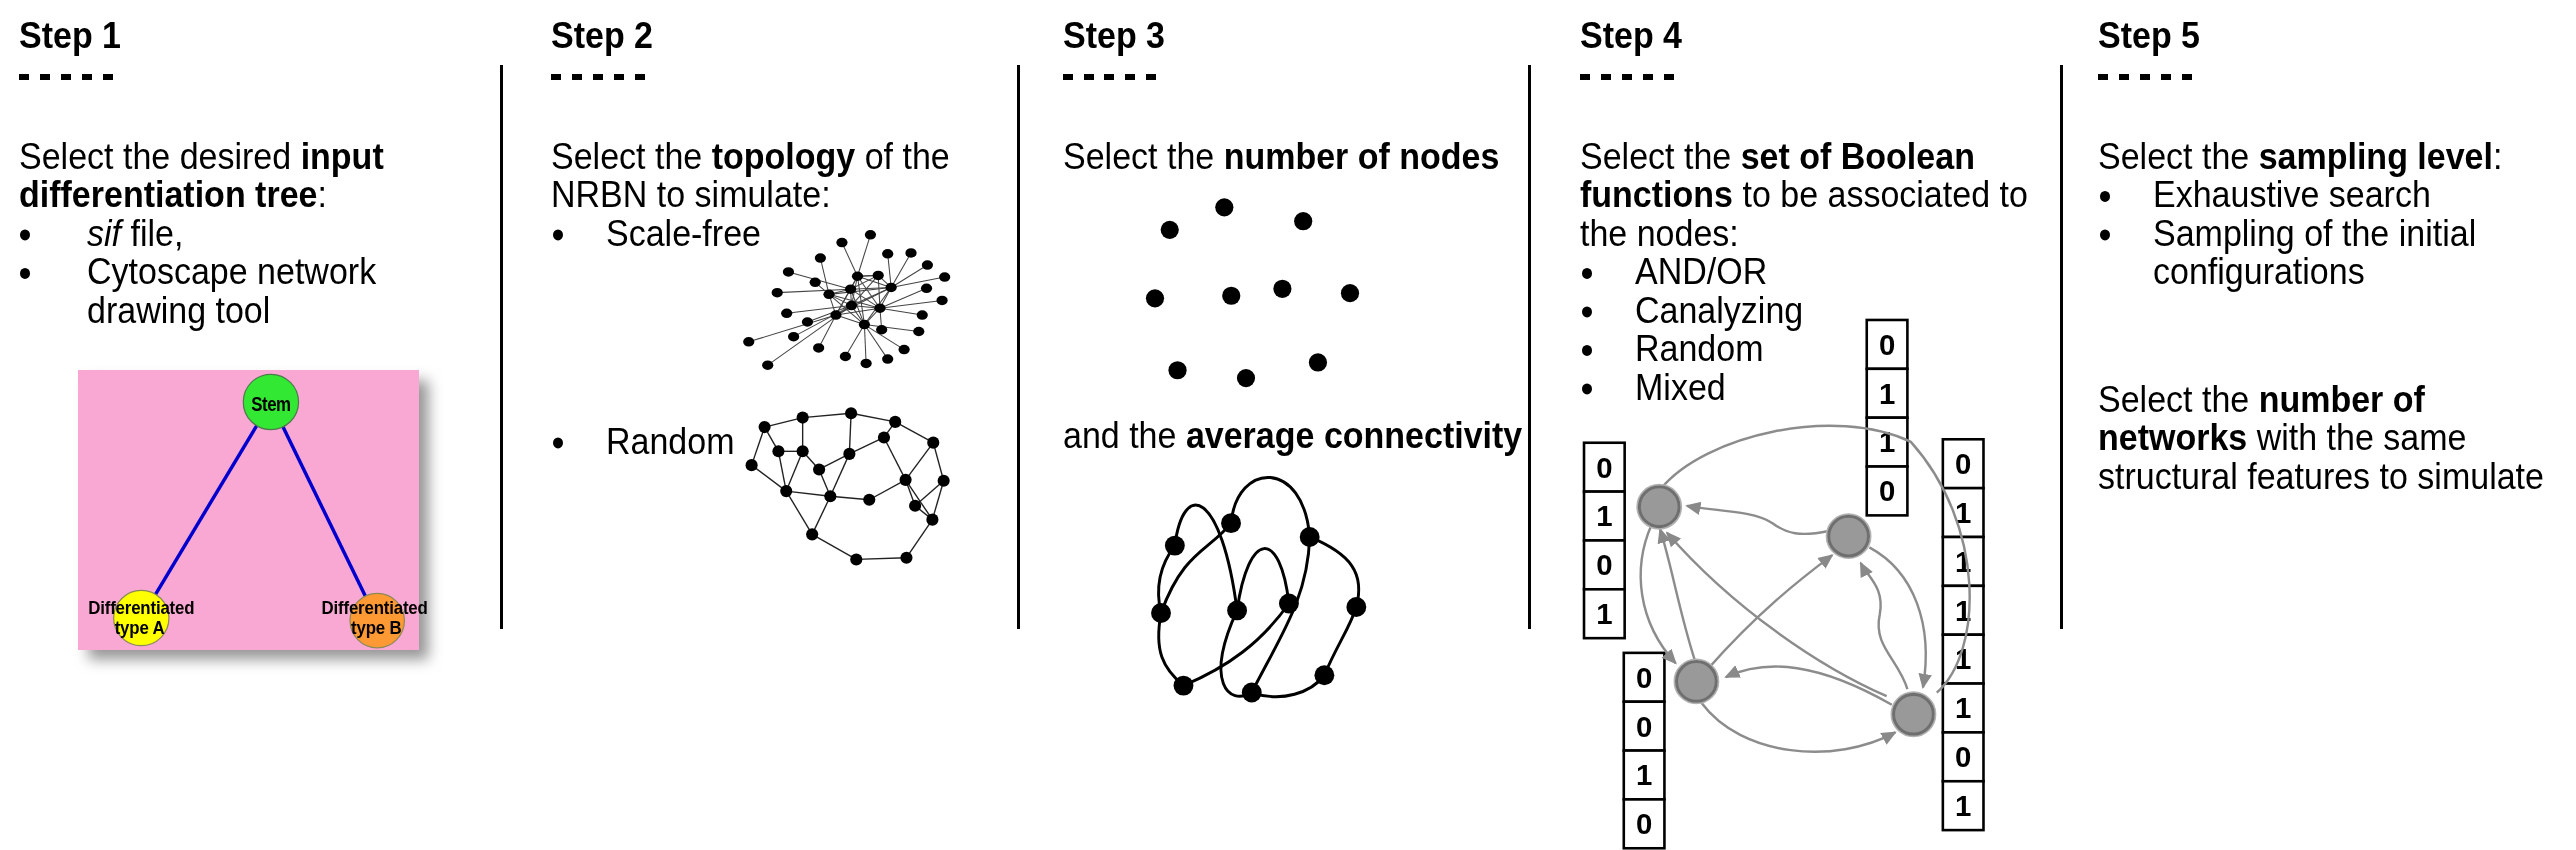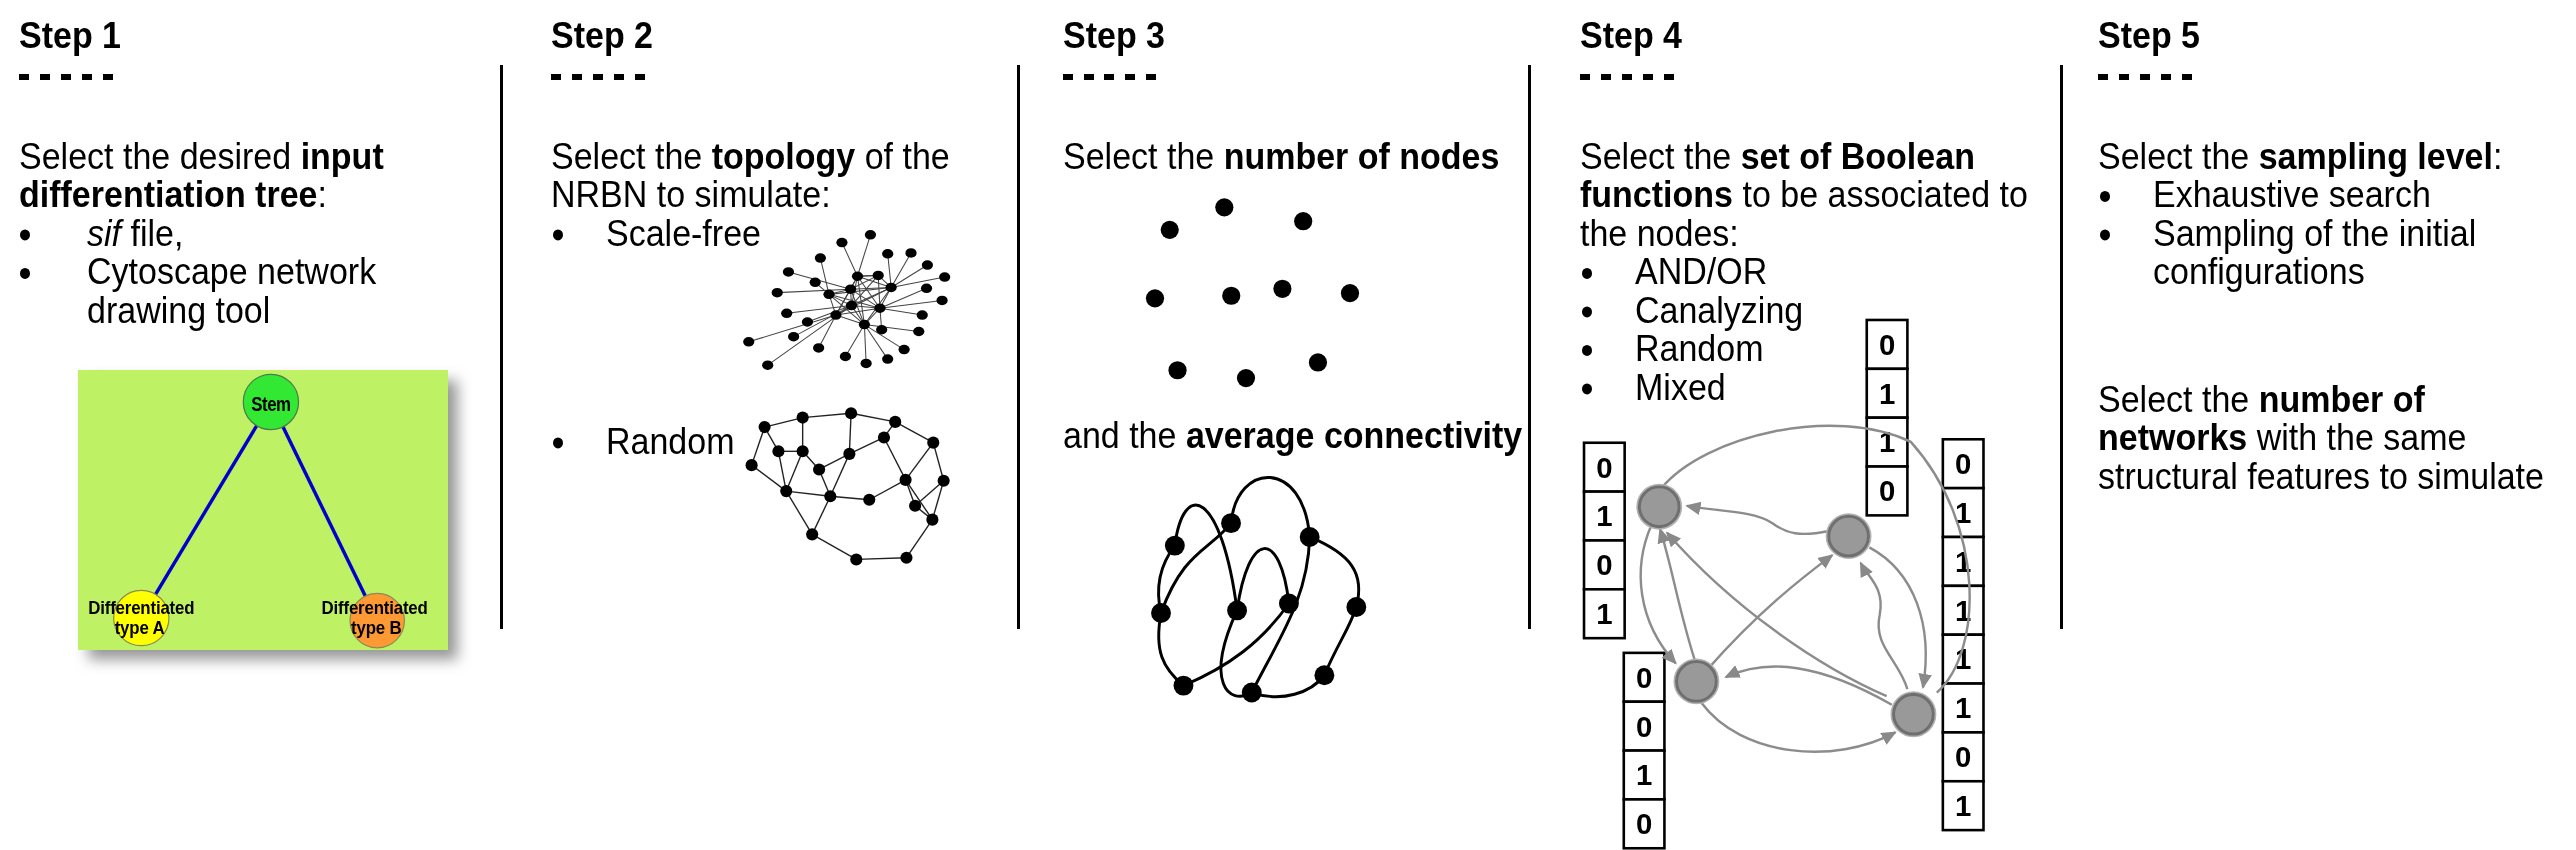--- a/index.html
+++ b/index.html
@@ -83,21 +83,21 @@
 <div>Select the <b>sampling level</b>:</div>
 <div class="li b63 in63">Exhaustive search</div>
 <div class="li b63 in63">Sampling of the initial</div>
 <div class="in63">configurations</div>
 </div>
 <div class="body" style="left:2098px;top:380px">
 <div>Select the <b>number of</b></div>
 <div><b>networks</b> with the same</div>
 <div>structural features to simulate</div>
 </div>
-<div class="abs" style="left:78px;top:370px;width:370px;height:280px;background:#bef264;box-shadow:10.4px 10.4px 13px rgba(115,115,115,0.75)">
+<div class="abs" style="left:78px;top:370px;width:341px;height:280px;background:#f9a8d4;box-shadow:10.4px 10.4px 13px rgba(115,115,115,0.75)">
 <svg width="353" height="280" style="position:absolute;left:0;top:0" viewBox="0 0 408 324">
 <line x1="223" y1="37" x2="73" y2="287" stroke="#0000cc" stroke-width="4"></line>
 <line x1="223" y1="37" x2="346" y2="290" stroke="#0000cc" stroke-width="4"></line>
 <circle cx="223" cy="37" r="32" fill="#33e833" stroke="#4c7a4c" stroke-width="1.4"></circle>
 <circle cx="73" cy="287" r="32" fill="#ffff00" stroke="#8a8a55" stroke-width="1.4"></circle>
 <circle cx="346" cy="290" r="31.5" fill="#ff9933" stroke="#8a8a55" stroke-width="1.4"></circle>
 <g font-family="Liberation Sans" font-weight="bold" fill="#000" text-anchor="middle">
 <text x="223" y="47" font-size="19.5" transform="translate(223 47) scale(1 1.2) translate(-223 -47)" letter-spacing="-0.5">Stem</text>
 <text x="73" y="282" font-size="19.5" transform="translate(73 282) scale(1 1.1) translate(-73 -282)" letter-spacing="-0.2">Differentiated</text>
 <text x="71" y="306" font-size="19.5" transform="translate(71 306) scale(1 1.1) translate(-71 -306)" letter-spacing="-0.2">type A</text>

